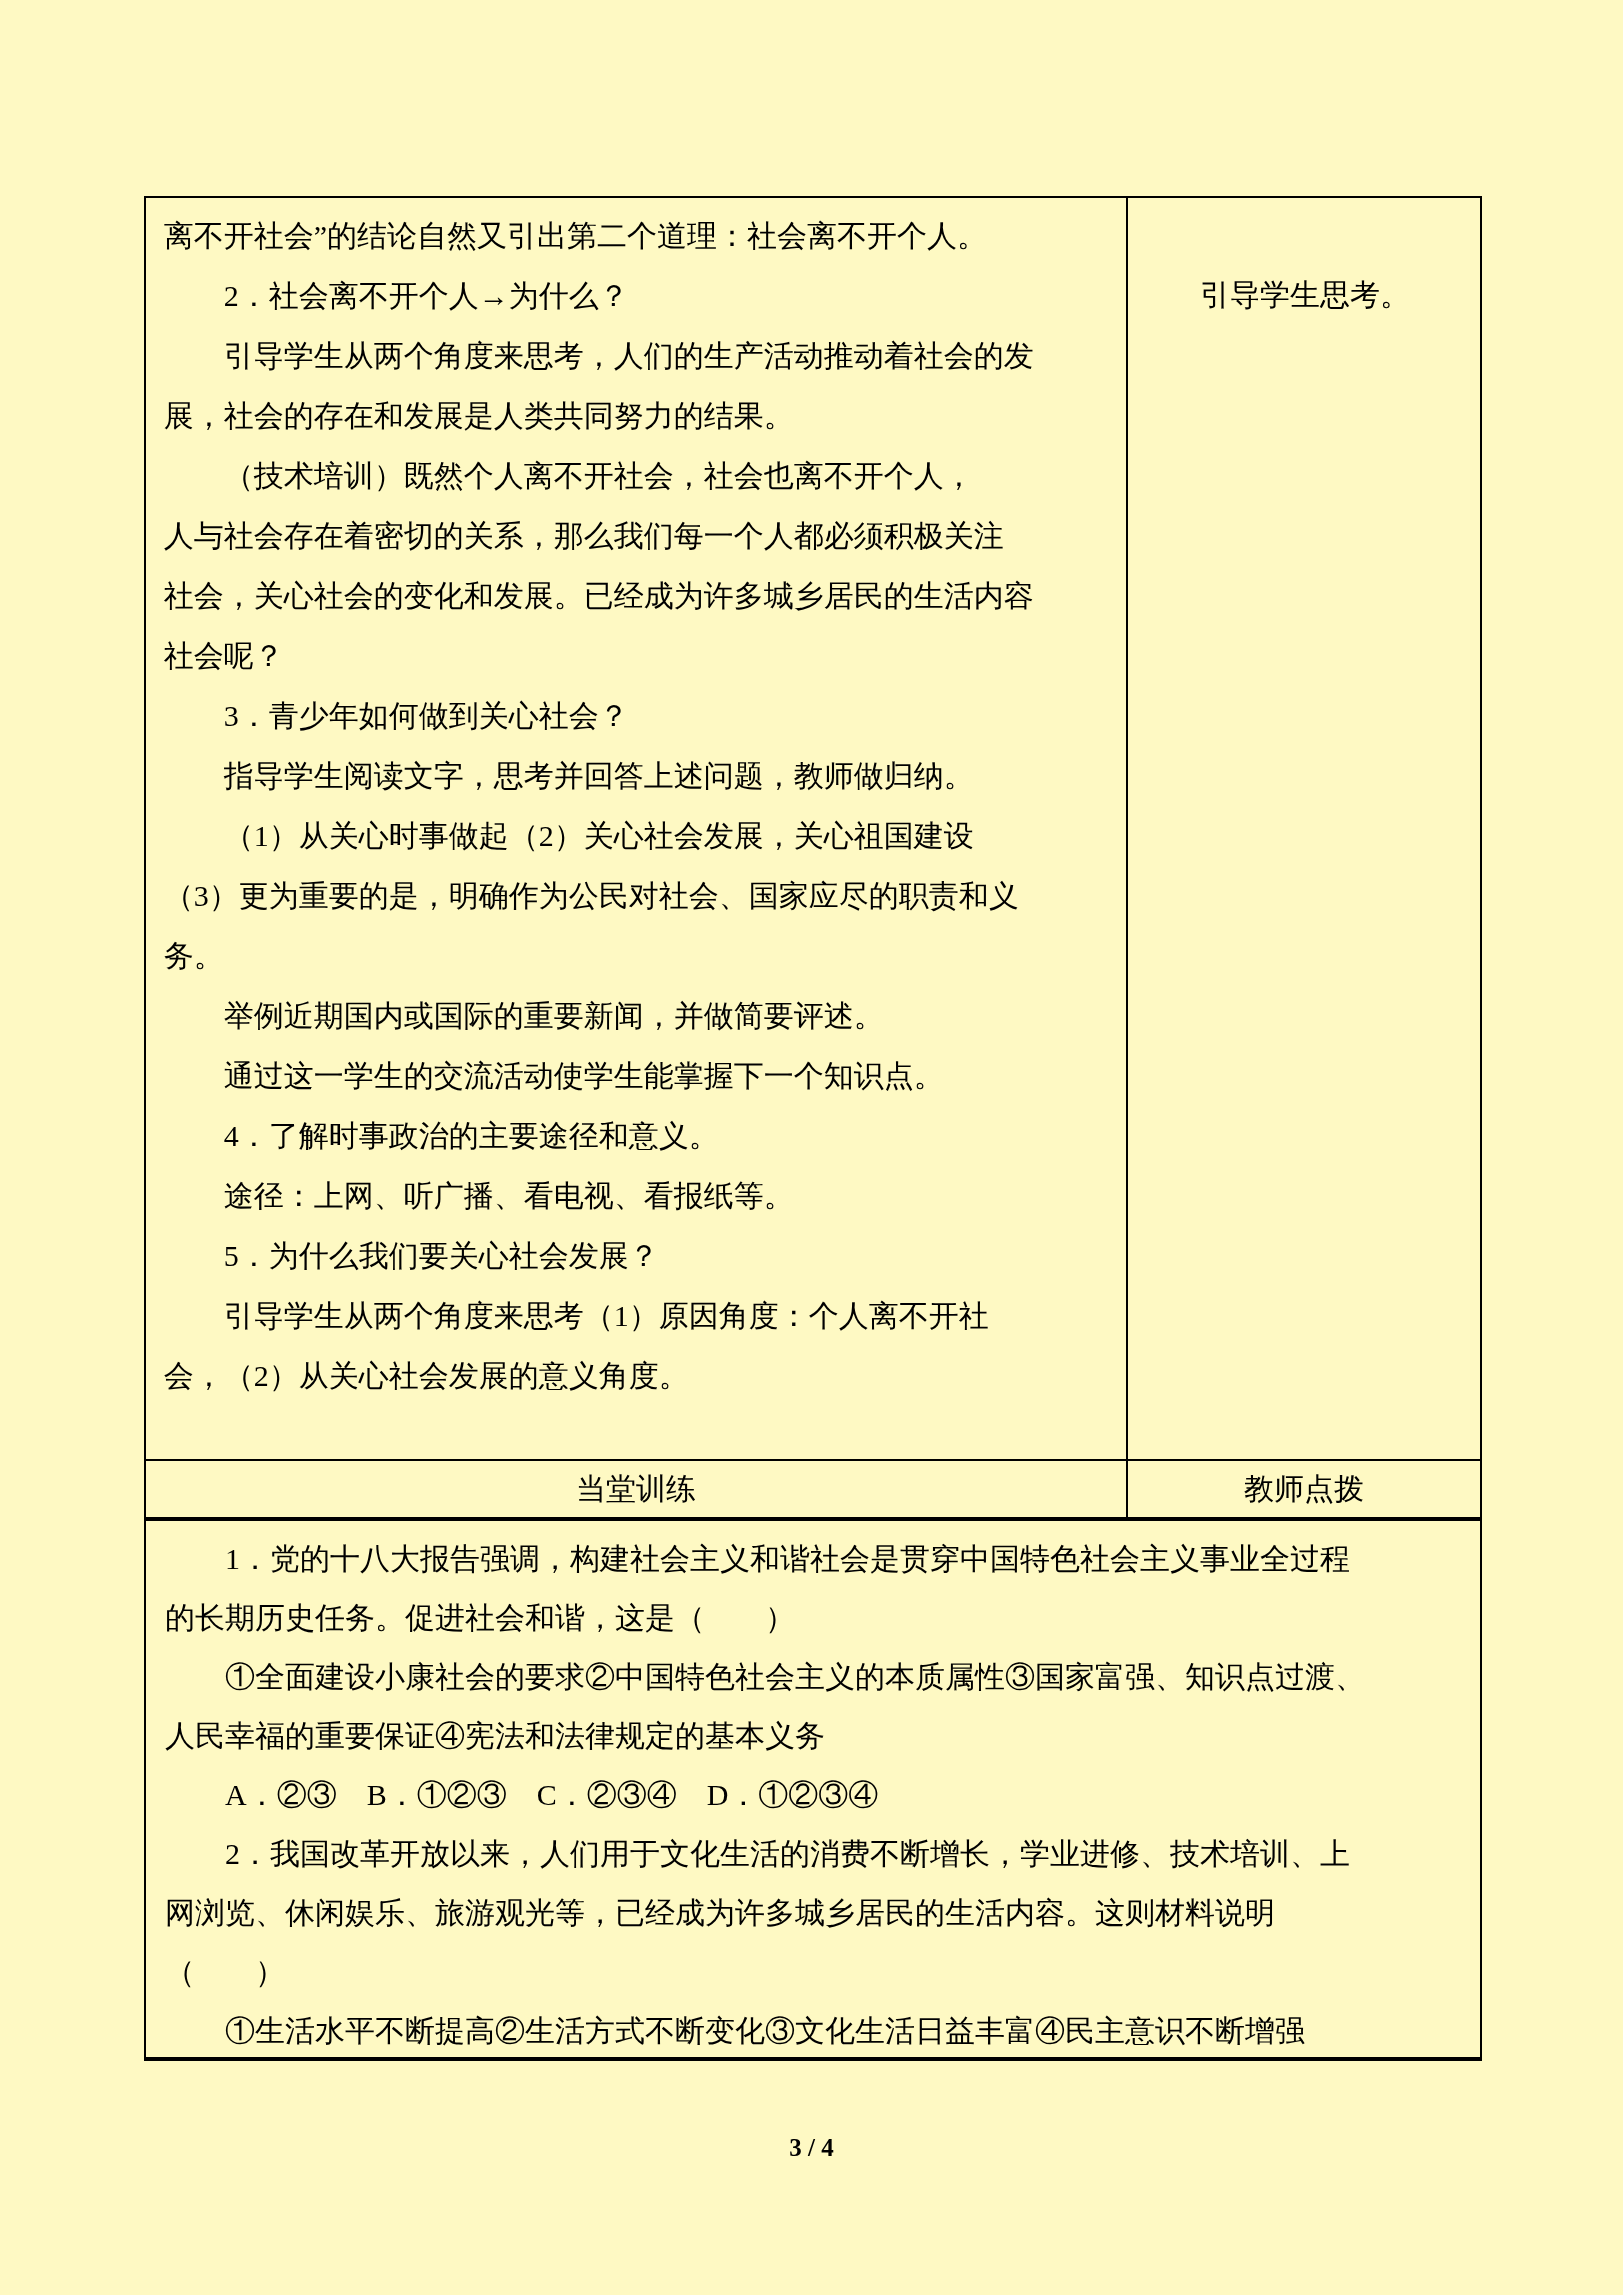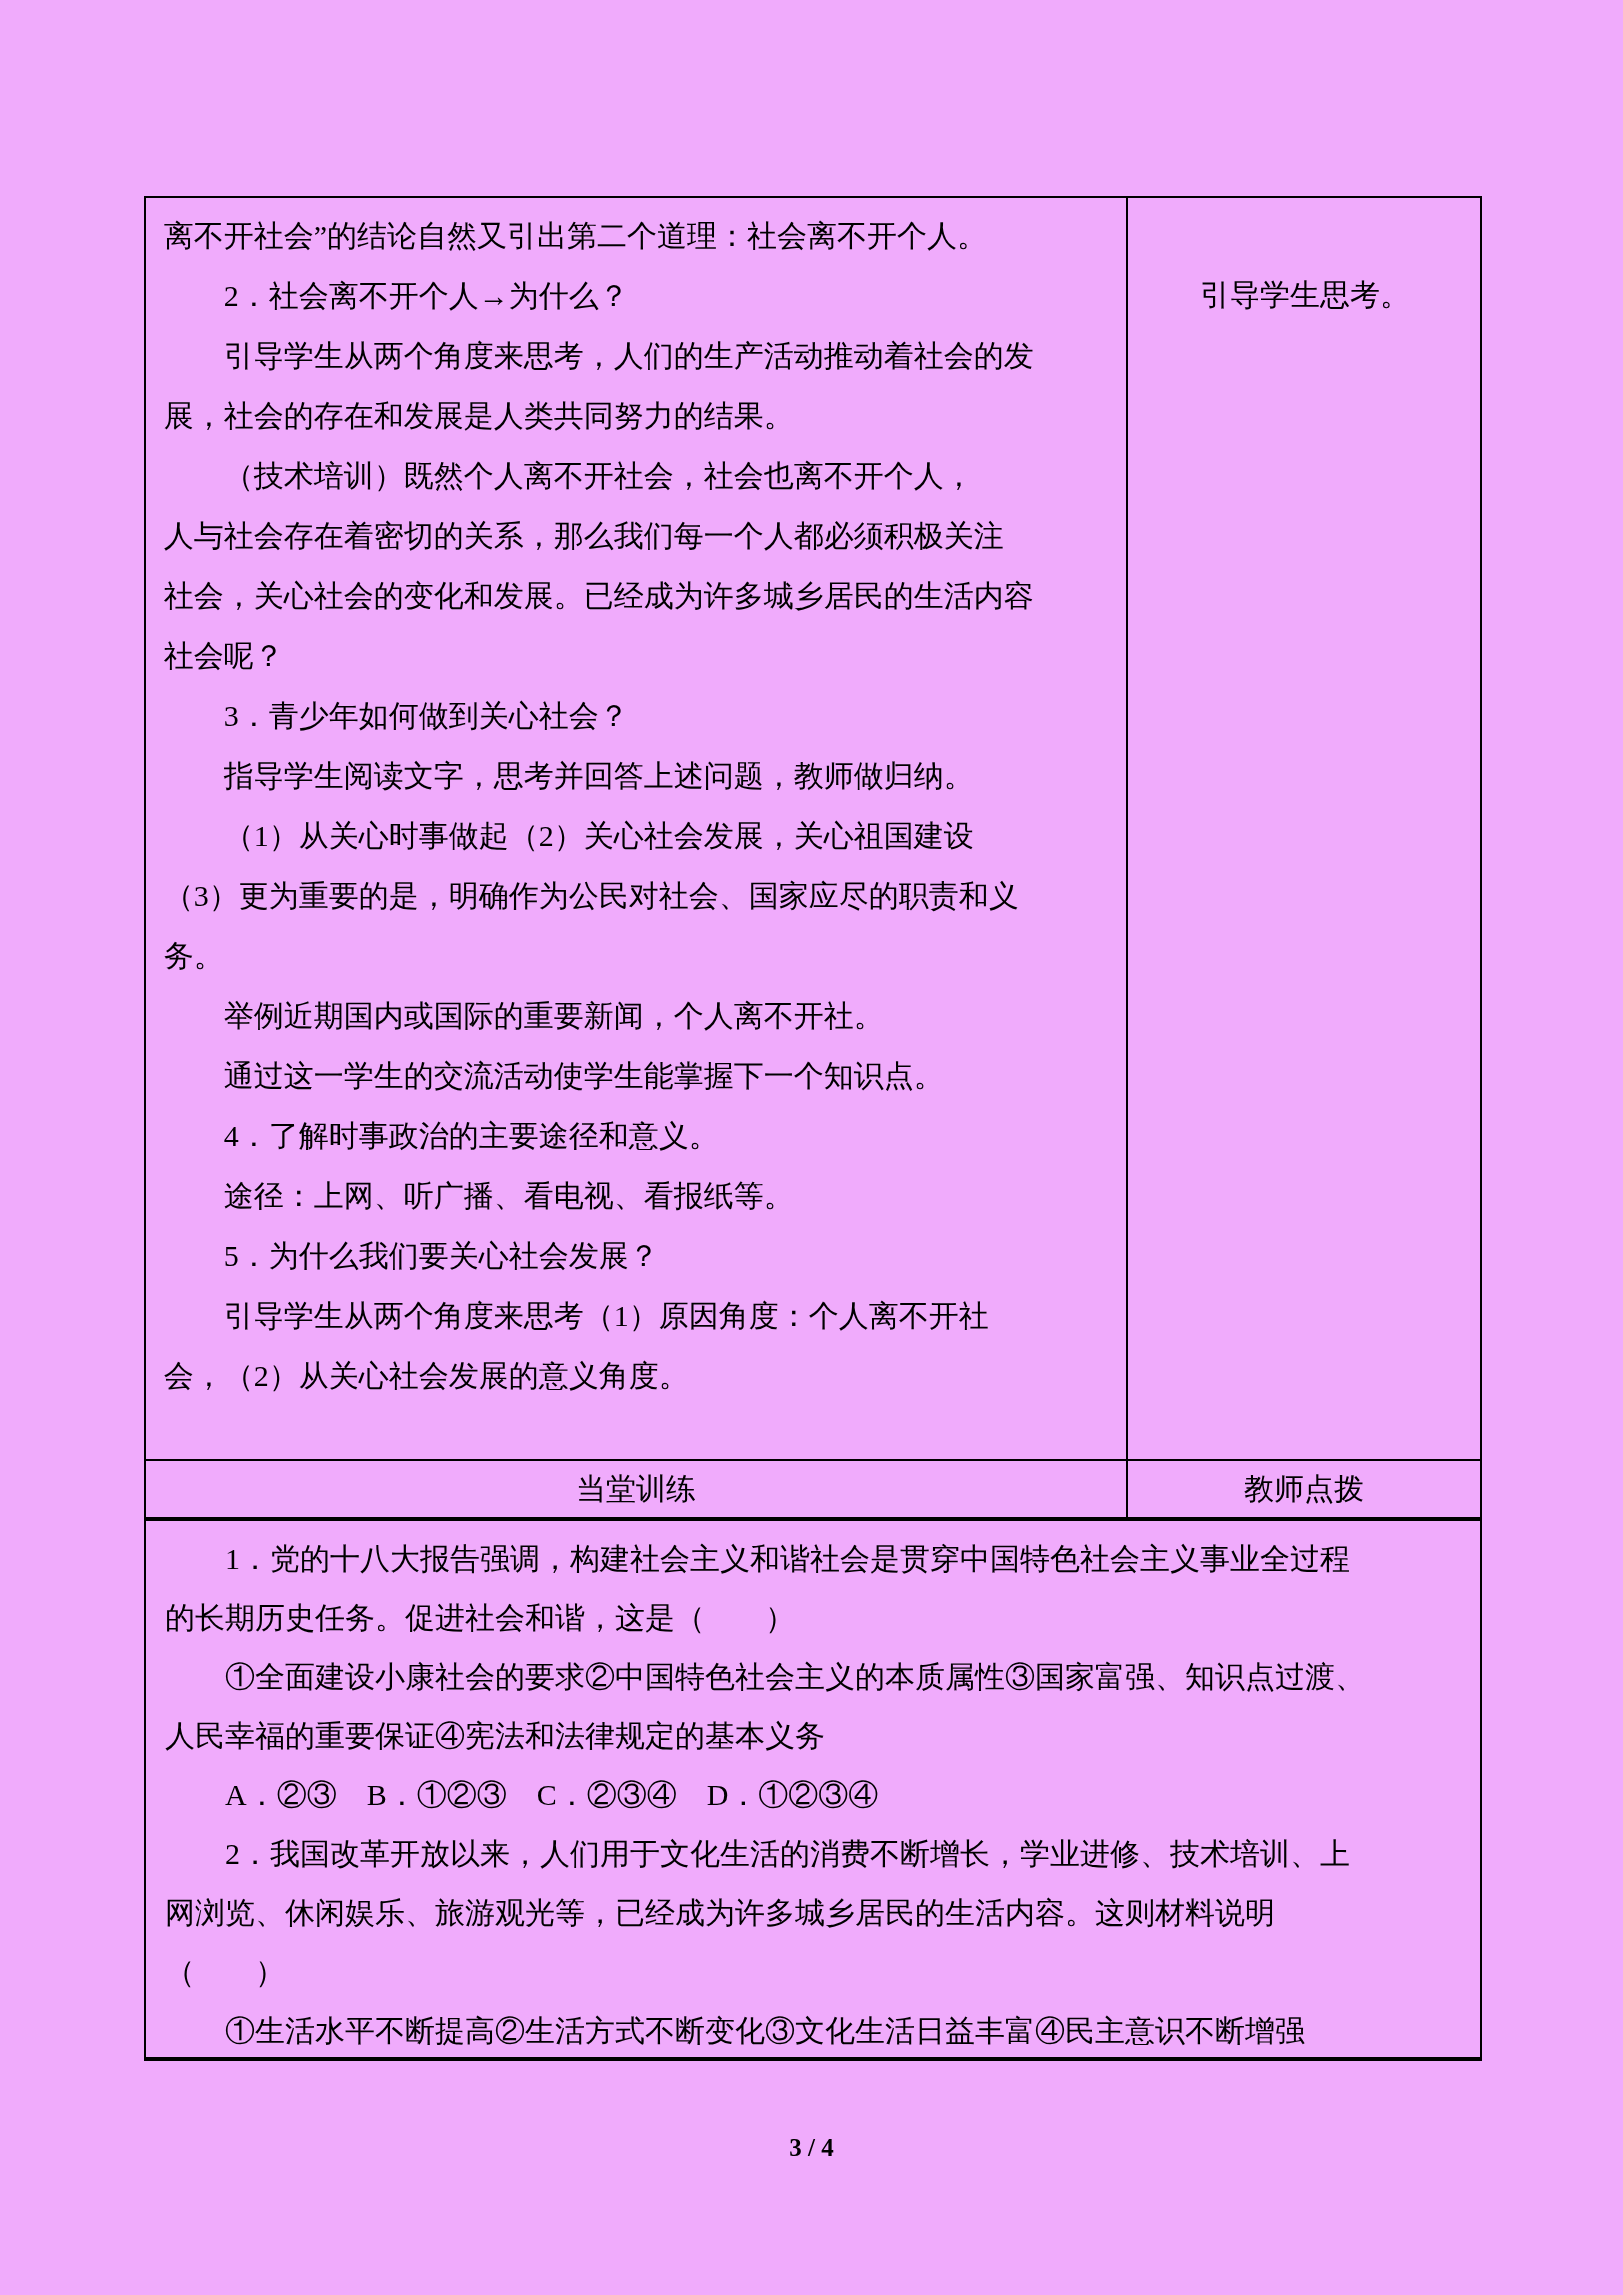--- a/index.html
+++ b/index.html
@@ -1,19 +1,19 @@
 <!DOCTYPE html>
 <html style="font-size:11px"><head>
 <meta charset="utf-8">
 <style>
   html,body { margin:0; padding:0; background:#ffffff; }
   .page {
     position:relative;
     width:1623px; height:2295px;
-    background:#f0abfc;
+    background:#fef9c3;
     color:#000;
     font-family:"Liberation Serif","DejaVu Serif",serif;
     overflow:hidden;
   }
   .doc-table {
     position:absolute;
     left:144px; top:196px;
     width:1338px; height:1865px;
     border:2px solid #000;
     border-bottom-width:4.1px;
@@ -99,21 +99,21 @@
         <div class="line">展，社会的存在和发展是人类共同努力的结果。</div>
         <div class="line indent">（技术培训）既然个人离不开社会，社会也离不开个人，</div>
         <div class="line">人与社会存在着密切的关系，那么我们每一个人都必须积极关注</div>
         <div class="line">社会，关心社会的变化和发展。已经成为许多城乡居民的生活内容</div>
         <div class="line">社会呢？</div>
         <div class="line indent">3．青少年如何做到关心社会？</div>
         <div class="line indent">指导学生阅读文字，思考并回答上述问题，教师做归纳。</div>
         <div class="line indent">（1）从关心时事做起（2）关心社会发展，关心祖国建设</div>
         <div class="line">（3）更为重要的是，明确作为公民对社会、国家应尽的职责和义</div>
         <div class="line">务。</div>
-        <div class="line indent">举例近期国内或国际的重要新闻，个人离不开社。</div>
+        <div class="line indent">举例近期国内或国际的重要新闻，并做简要评述。</div>
         <div class="line indent">通过这一学生的交流活动使学生能掌握下一个知识点。</div>
         <div class="line indent">4．了解时事政治的主要途径和意义。</div>
         <div class="line indent">途径：上网、听广播、看电视、看报纸等。</div>
         <div class="line indent">5．为什么我们要关心社会发展？</div>
         <div class="line indent">引导学生从两个角度来思考（1）原因角度：个人离不开社</div>
         <div class="line">会，（2）从关心社会发展的意义角度。</div>
       </div>
 
     <div class="note-cell">引导学生思考。</div>
 

